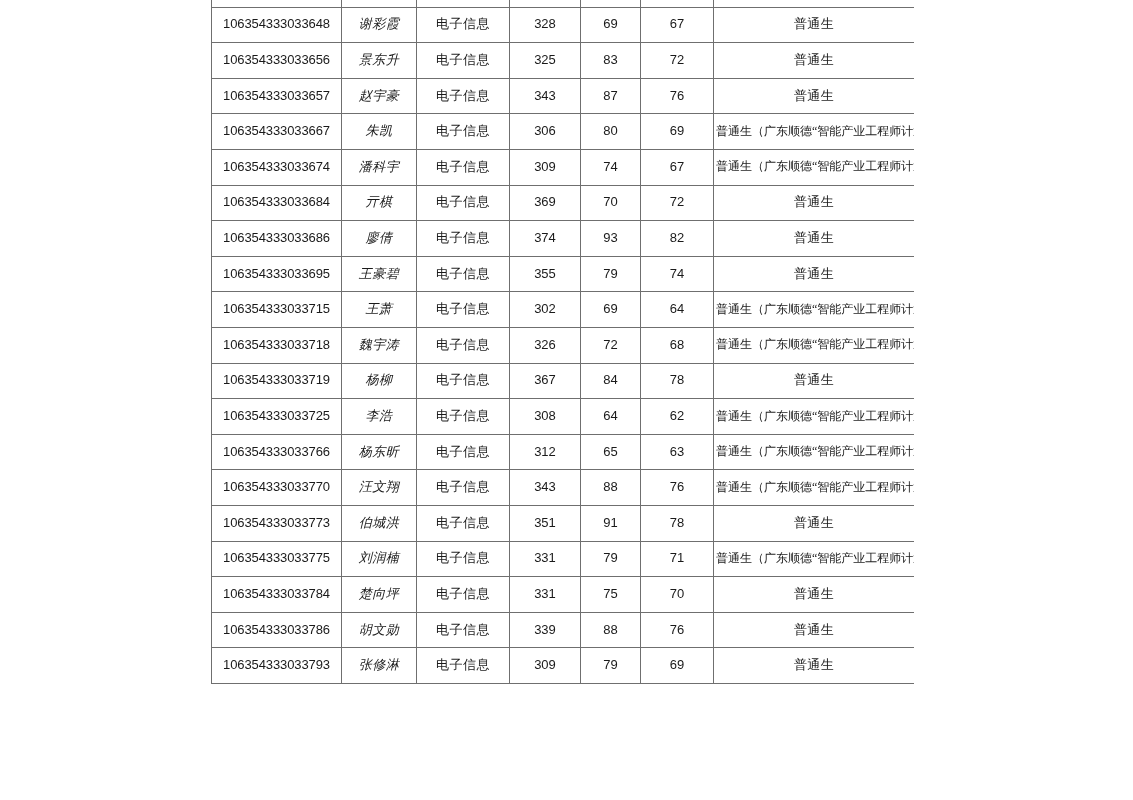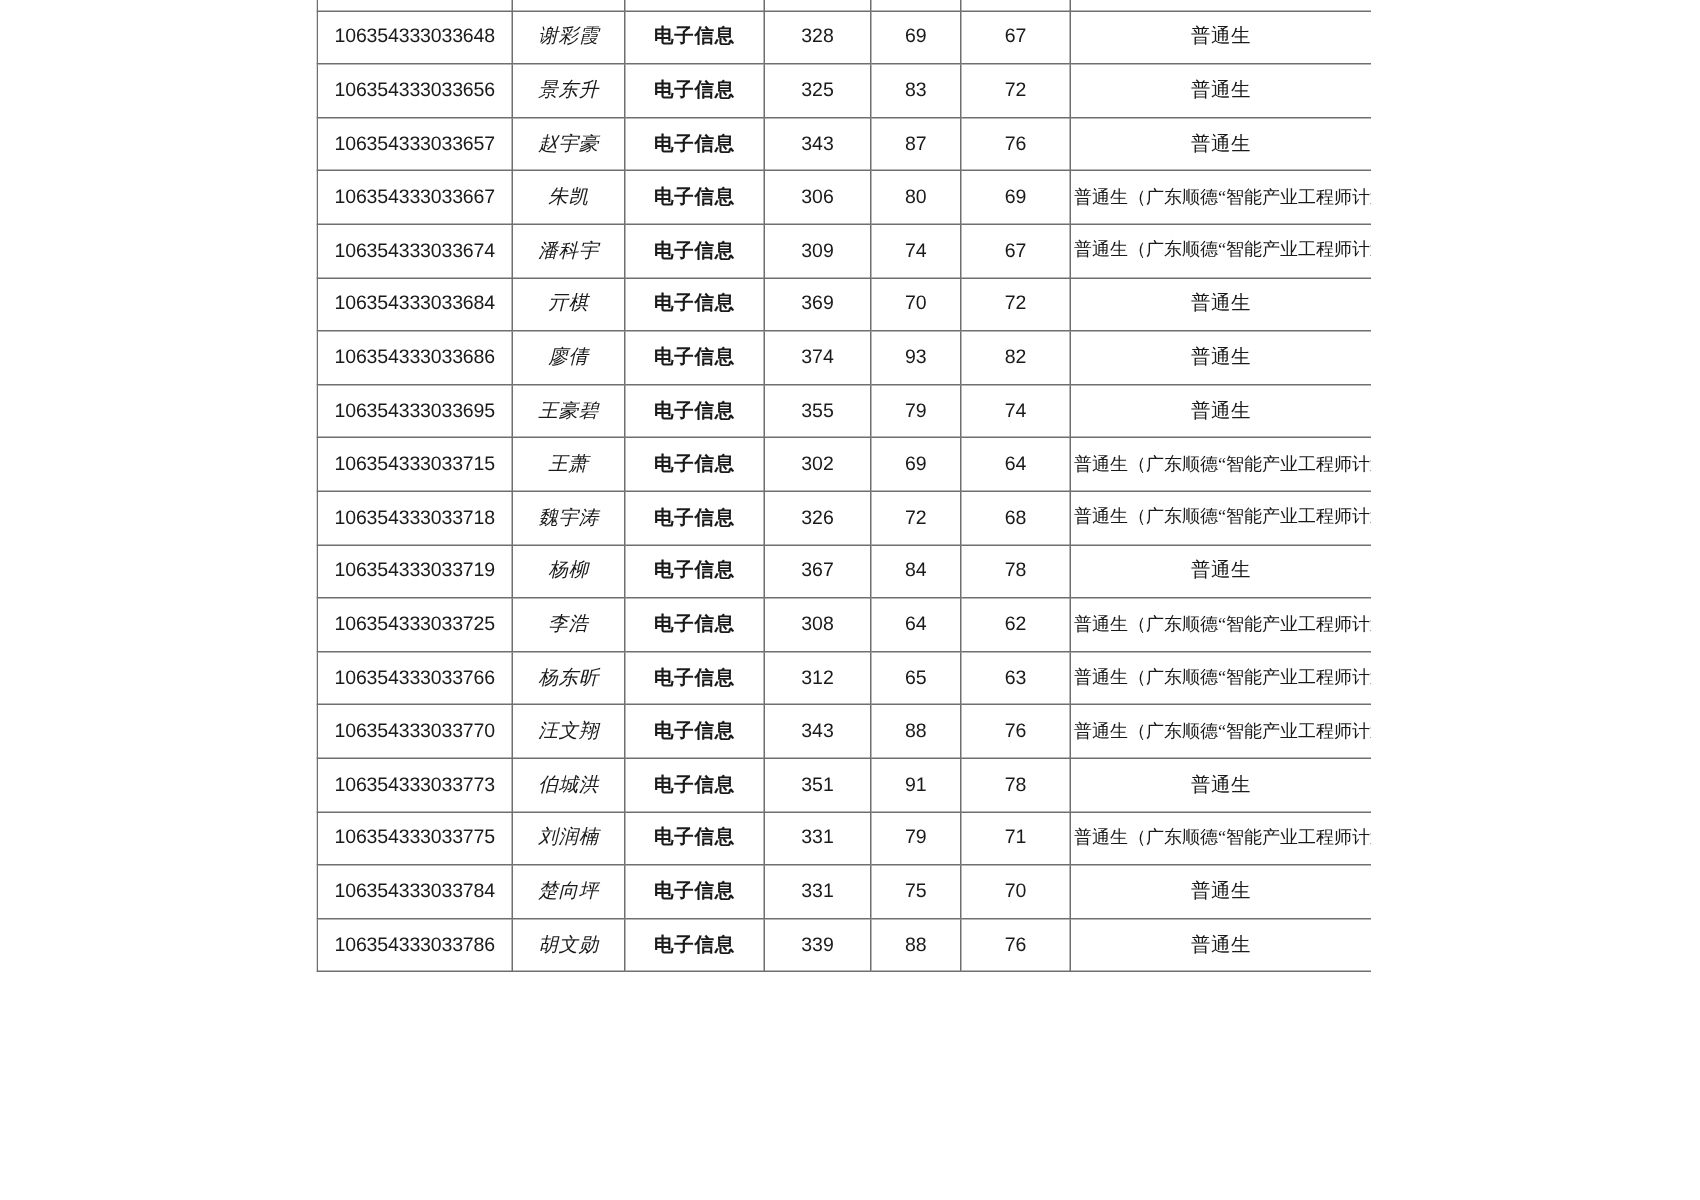--- a/index.html
+++ b/index.html
@@ -63,21 +63,20 @@
     letter-spacing: -0.1px;
   }
   td.name-cell {
     font-size: 13px;
     letter-spacing: 0.5px;
     font-style: italic;
   }
   td.major-cell {
     font-size: 13px;
     letter-spacing: 0.5px;
-    font-weight: bold;
   }
   td.score-cell {
     font-family: "Liberation Sans", "DejaVu Sans", sans-serif;
     font-size: 13px;
   }
   td.remark-cell {
     font-size: 12.5px;
     letter-spacing: 0.3px;
   }
   td.remark-cell.long {
@@ -265,16 +264,25 @@
           </tr>
           <tr>
             <td class="id-cell">106354333033786</td>
             <td class="name-cell">胡文勋</td>
             <td class="major-cell">电子信息</td>
             <td class="score-cell">339</td>
             <td class="score-cell">88</td>
             <td class="score-cell">76</td>
             <td class="remark-cell">普通生</td>
           </tr>
+          <tr>
+            <td class="id-cell">106354333033793</td>
+            <td class="name-cell">张修淋</td>
+            <td class="major-cell">电子信息</td>
+            <td class="score-cell">309</td>
+            <td class="score-cell">79</td>
+            <td class="score-cell">69</td>
+            <td class="remark-cell">普通生</td>
+          </tr>
         </tbody>
     </table>
   </div>
 </div>
 
 </body></html>

